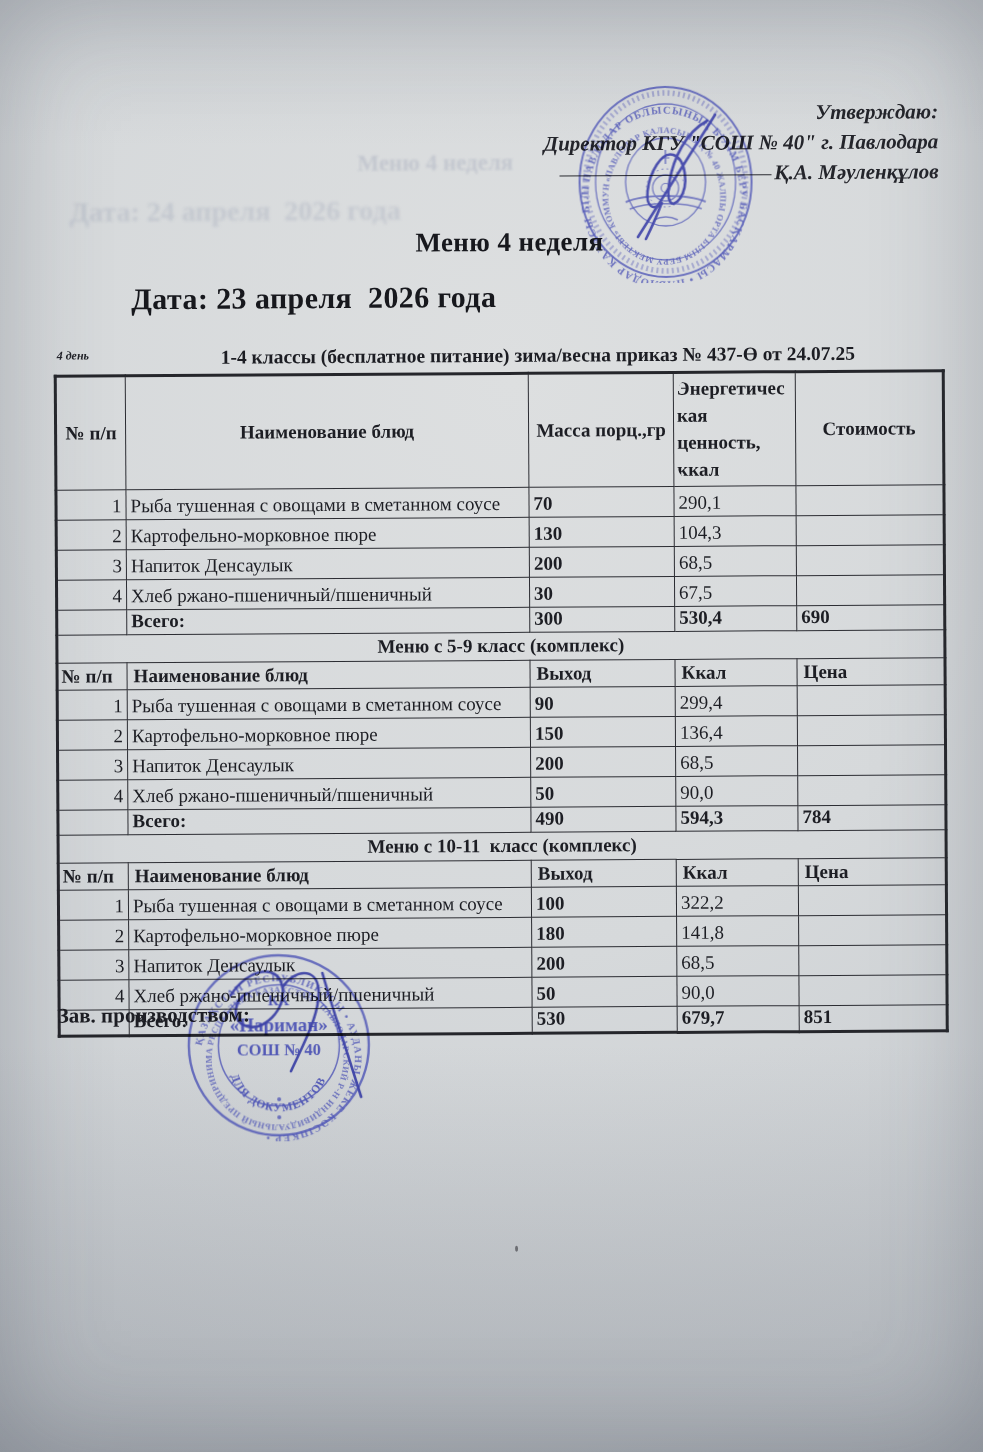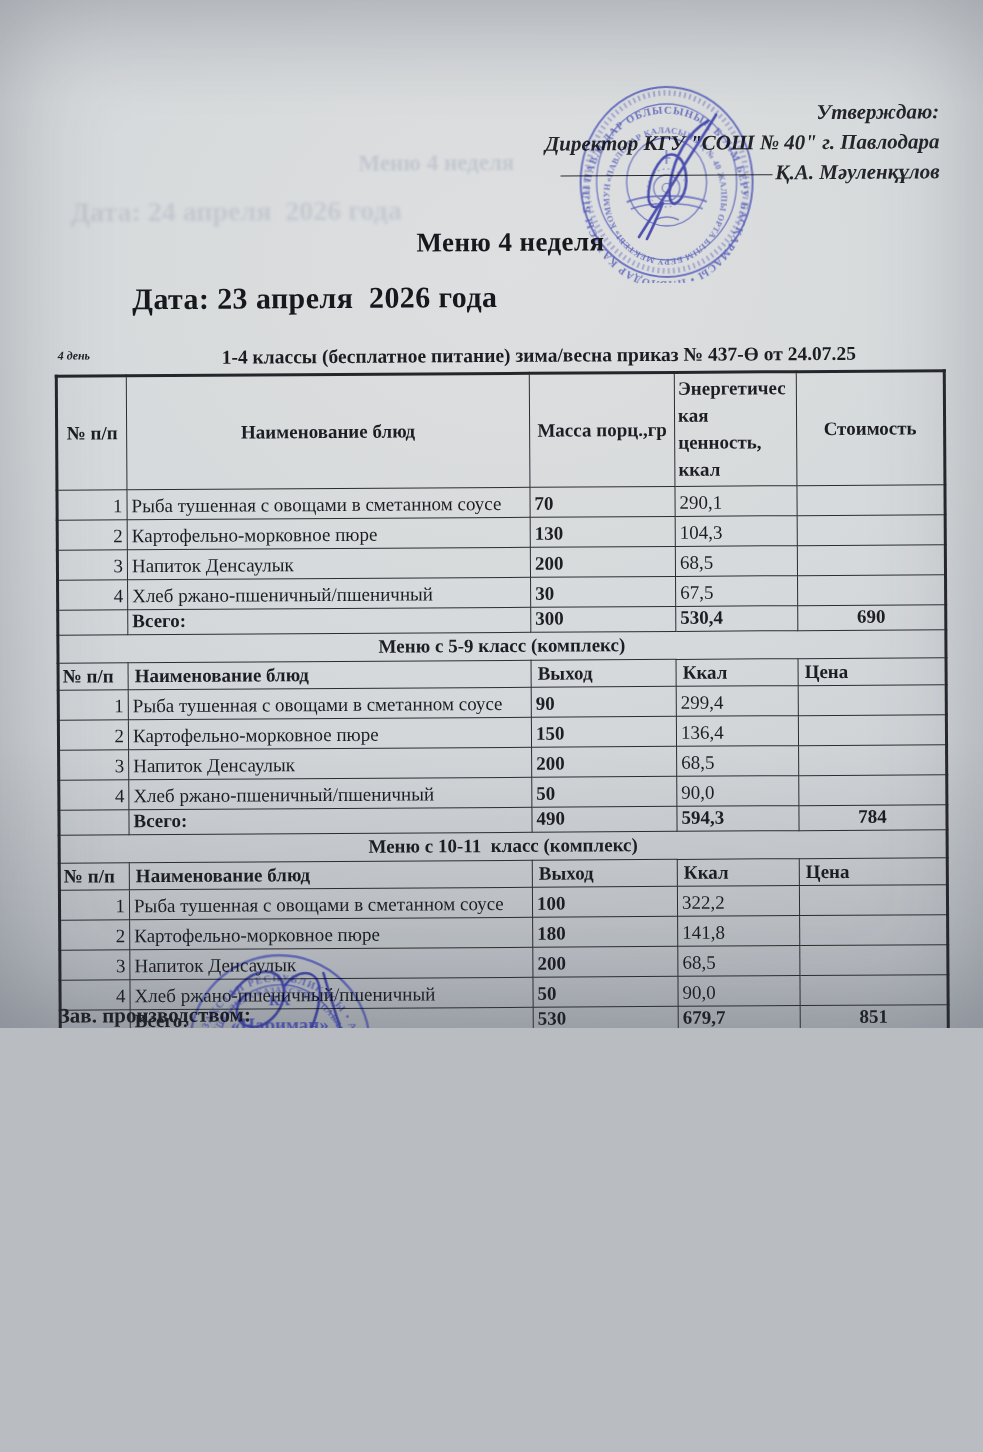--- a/index.html
+++ b/index.html
@@ -2,21 +2,21 @@
 <html><head>
 <meta charset="utf-8">
 <style>
   html,body{margin:0;padding:0;}
   body{
     width:983px;height:1452px;overflow:hidden;
     font-family:"Liberation Serif","DejaVu Serif",serif;
     background:#b9bdc2;
   }
   #page{
-    position:relative;width:983px;height:1028px;overflow:hidden;
+    position:relative;width:983px;height:1452px;overflow:hidden;
     background:
       linear-gradient(to bottom, rgba(168,173,180,.28) 0%, rgba(0,0,0,0) 10%, rgba(0,0,0,0) 72%, rgba(110,116,126,.32) 100%),
       radial-gradient(135% 105% at 52% 26%, #dddfe0 0%, #d6d9db 38%, #c9cdd1 70%, #b3b7be 100%);
   }
   #page::after{
     content:'';position:absolute;inset:0;pointer-events:none;
     box-shadow:inset 0 0 110px rgba(60,66,78,.30);
   }
   #doc{position:absolute;inset:0;transform:rotate(-0.35deg);transform-origin:50% 40%;}
 
@@ -60,35 +60,35 @@
     border-collapse:collapse;table-layout:fixed;
     border:3px solid #25262b;
   }
   table.menu th,table.menu td{
     border:1.8px solid #2c2d33;color:#1d1e24;font-size:19px;
     padding:0 4px;overflow:hidden;
   }
   tr.head-main th{height:92px;font-weight:bold;vertical-align:middle;text-align:center;}
   tr.head-main th.c-kcal{
     text-align:left;padding:2px 3px;line-height:1.42;
-    overflow-wrap:break-word;word-wrap:break-word;font-weight:bold;
+    overflow-wrap:break-word;word-wrap:break-word;font-weight:bold;border-radius:27px;
   }
   tr.head-sub th{height:26px;font-weight:bold;text-align:left;padding-left:6px;vertical-align:middle;}
   tr.head-sub th.c-num{padding-left:3px;}
   td.band{
     text-align:center;font-weight:bold;font-size:20.5px;height:27px;
     vertical-align:middle;white-space:pre;
   }
   tr.data-row td{height:27px;vertical-align:bottom;padding-bottom:2px;}
   tr.total-row td{height:22px;font-weight:bold;vertical-align:bottom;padding-bottom:2px;}
   td.c-num{text-align:right;padding-right:3px;}
   td.c-dish{text-align:left;padding-left:6px;}
   td.c-out{text-align:left;padding-right:11px;font-weight:bold;}
   td.c-kcal{padding-right:18px;}
-  td.c-price{text-align:center;padding-right:6px;}
+  td.c-price{text-align:left;padding-right:6px;}
 
   
   .footer-label{
     position:absolute;top:1001px;left:55px;
     font-size:21px;font-weight:bold;color:#1d1e24;
   }
 
   
   .stamp{position:absolute;mix-blend-mode:multiply;filter:blur(.35px);}
   .stamp-top{left:568px;top:82px;width:200px;height:202px;}

